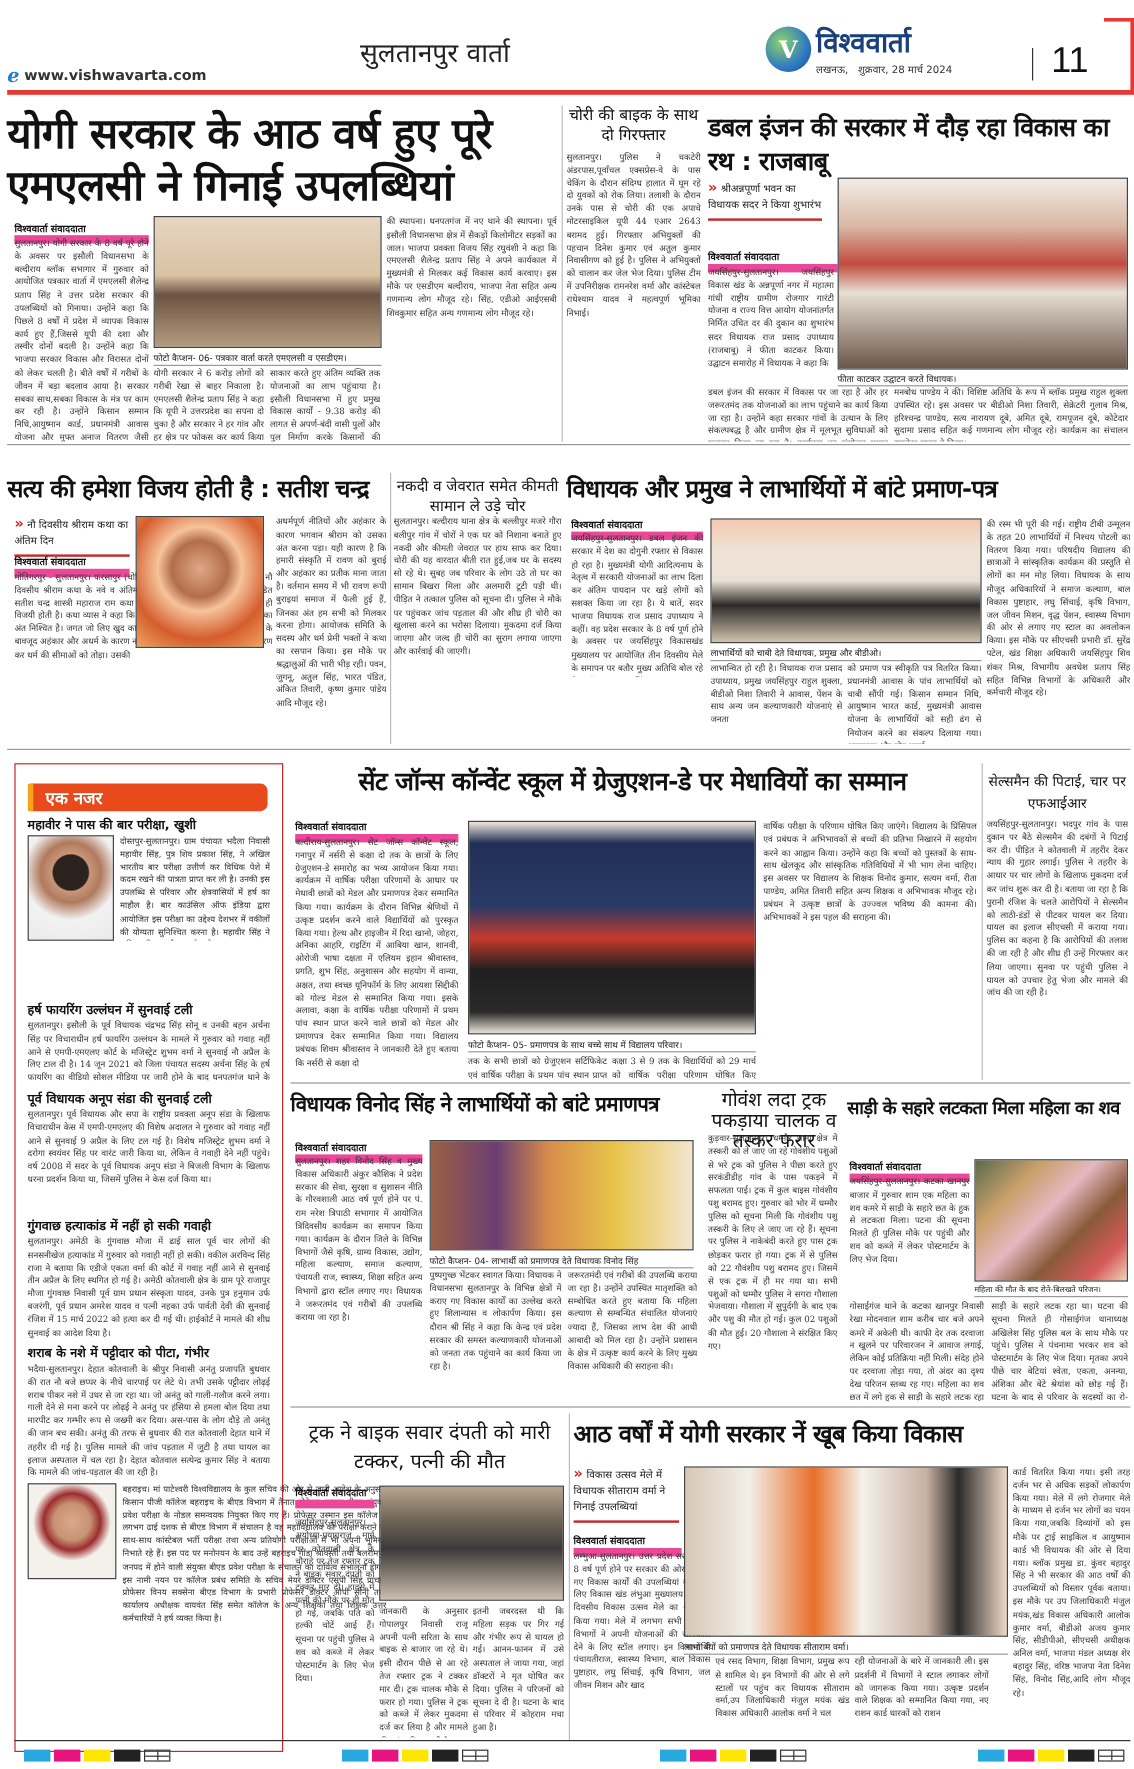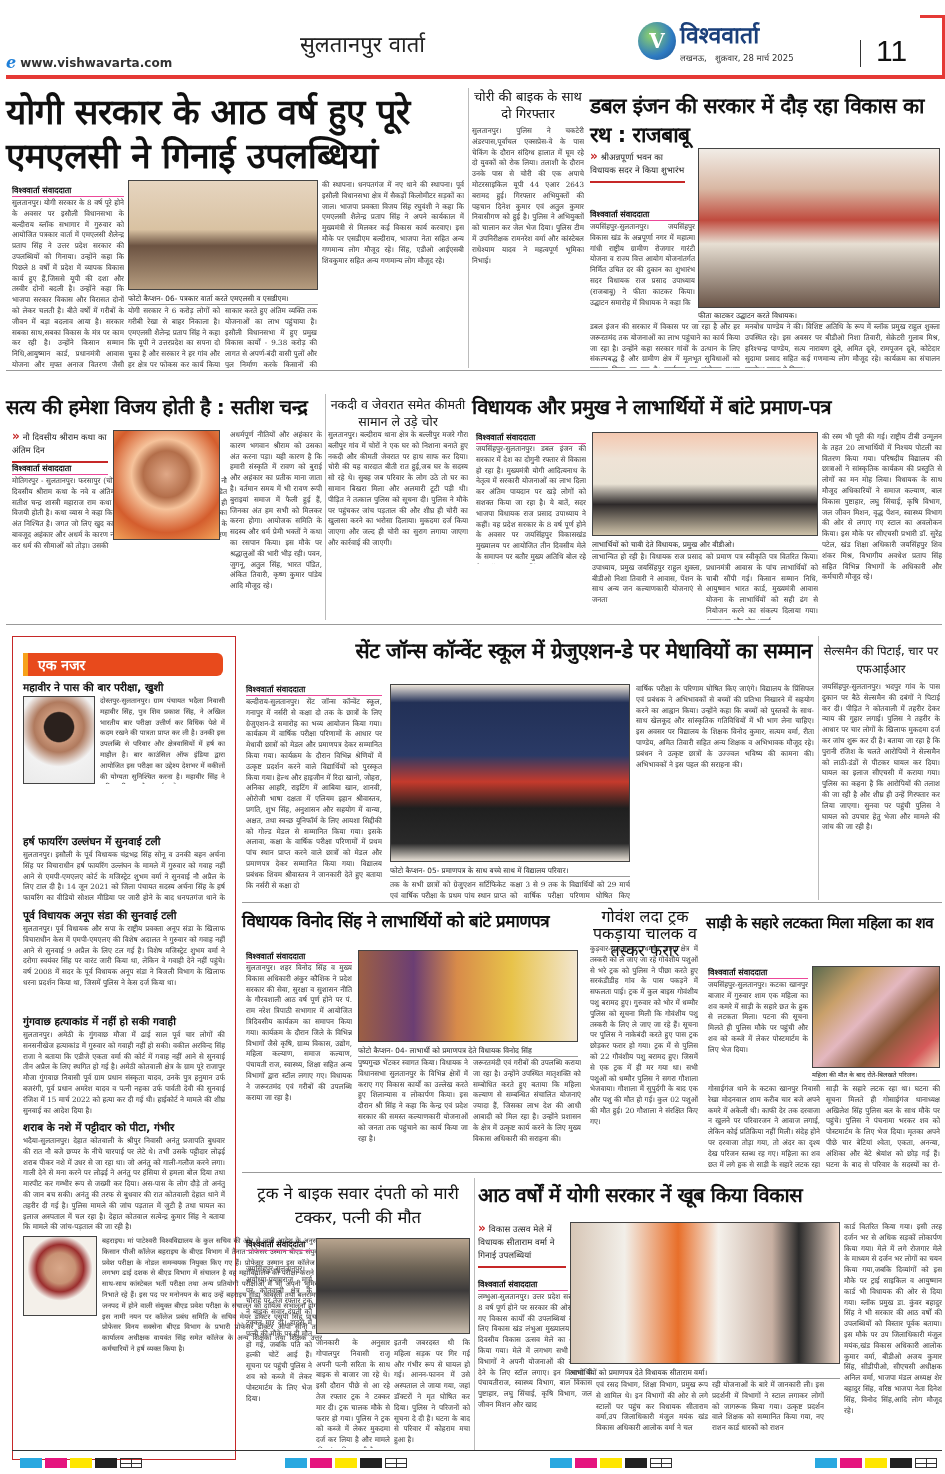--- a/index.html
+++ b/index.html
@@ -2,21 +2,21 @@
 <html><head>
 <meta charset="utf-8">
 <style>
 *{box-sizing:border-box;margin:0;padding:0}
 html,body{width:945px;height:1474px;background:#fff;overflow:hidden}
 body{position:relative;font-family:"DejaVu Sans","Liberation Sans",sans-serif;color:#111}
 .abs{position:absolute}
 .hl{font-family:"DejaVu Sans",sans-serif;font-weight:bold;color:#111;line-height:1.12;text-align:left;letter-spacing:-0.5px}
 .sub-hl{font-family:"DejaVu Sans",sans-serif;color:#111;line-height:1.3;text-align:center}
 .body-text{font-family:"DejaVu Serif",serif;font-size:7.2px;line-height:10.8px;color:#333;text-align:justify;overflow:hidden}
-.byline{font-family:"DejaVu Sans",sans-serif;font-size:8px;font-weight:bold;color:#111;border-bottom:1px solid #ec4899;padding-bottom:1px;margin-bottom:2px}
+.byline{font-family:"DejaVu Sans",sans-serif;font-size:8px;font-weight:bold;color:#111;border-bottom:7px solid #ec4899;padding-bottom:1px;margin-bottom:2px}
 .caption{font-family:"DejaVu Sans",sans-serif;font-size:7.3px;color:#222;border-bottom:1px solid #999;padding:1px 0}
 .photo{background:linear-gradient(135deg,#c9b49a,#8c6e57 40%,#d8c3a8 70%,#a68a6e);border:1px solid #444}
 .teaser{font-family:"DejaVu Sans",sans-serif;font-size:8.5px;line-height:13px;color:#222;border-bottom:2px solid #c62828;padding-bottom:4px}
 .teaser .arrow{color:#c62828;font-weight:bold;font-size:12px;margin-right:3px}
 .colsep{position:absolute;width:1px;background:#bbb}
 .ek-box{border:1px solid #c62828;background:#fff}
 .ek-head{background:#e84a1c;color:#fff;font-weight:bold;font-family:"DejaVu Sans",sans-serif;font-size:14px;padding:2px 10px;border-left:5px solid #f7a21b;border-radius:0 6px 6px 0}
 .ek-title{font-family:"DejaVu Sans",sans-serif;font-weight:bold;font-size:10.5px;color:#111;margin:4px 0 2px}
 .reg{display:inline-block;width:22px;height:10px;margin-right:3px}
 </style>
@@ -24,21 +24,21 @@
 <body>
 
 <div class="abs" style="left:0;top:0;width:945px;height:82px;">
   <div class="abs" style="left:6px;top:53px;font-size:12px;font-weight:bold;color:#333;display:flex;align-items:center;gap:4px">
     <span style="color:#1f7fd8;font-size:16px;font-weight:bold;font-style:italic;font-family:'DejaVu Serif',serif">e</span>
     <span>www.vishwavarta.com</span>
   </div>
   <div class="abs" style="left:300px;top:28px;font-size:22px;color:#222;font-family:'DejaVu Sans',sans-serif;">सुलतानपुर वार्ता</div>
   <div class="abs" style="left:638px;top:22px;width:38px;height:38px;border-radius:50%;background:radial-gradient(circle at 35% 35%,#8fd36a,#2e7bc2 60%,#1b4d8a);display:flex;align-items:center;justify-content:center;color:#fff;font-weight:bold;font-size:20px;font-family:'DejaVu Serif',serif">V</div>
   <div class="abs" style="left:680px;top:18px;font-size:23px;font-weight:bold;color:#1a3f7a;font-family:'DejaVu Sans',sans-serif;">विश्ववार्ता</div>
-  <div class="abs" style="left:680px;top:52px;font-size:8.5px;color:#333;white-space:pre">लखनऊ,   शुक्रवार, 28 मार्च 2025</div>
+  <div class="abs" style="left:680px;top:52px;font-size:8.5px;color:#333;white-space:pre">लखनऊ,   शुक्रवार, 28 मार्च 2024</div>
   <div class="abs" style="left:860px;top:40px;width:1px;height:27px;background:#333"></div>
   <div class="abs" style="left:876px;top:34px;font-size:30px;color:#111;font-family:'Liberation Sans',sans-serif">11</div>
   <div class="abs" style="left:920px;top:15px;width:25px;height:3px;background:#e53935"></div>
   <div class="abs" style="left:942px;top:15px;width:3px;height:63px;background:#e53935"></div>
   <div class="abs" style="left:6px;top:75px;width:939px;height:4px;background:#e53935"></div>
 </div>
 
 <div class="abs hl" style="left:6px;top:90px;width:460px;font-size:35px;line-height:44px">योगी सरकार के आठ वर्ष हुए पूरे एमएलसी ने गिनाई उपलब्धियां</div>
 <div class="abs byline" style="left:12px;top:184px;width:112px">विश्ववार्ता संवाददाता</div>
 <div class="abs body-text" style="left:12px;top:198px;width:112px;height:170px">सुलतानपुर। योगी सरकार के 8 वर्ष पूरे होने के अवसर पर इसौली विधानसभा के बल्दीराय ब्लॉक सभागार में गुरुवार को आयोजित पत्रकार वार्ता में एमएलसी शैलेन्द्र प्रताप सिंह ने उत्तर प्रदेश सरकार की उपलब्धियों को गिनाया। उन्होंने कहा कि पिछले 8 वर्षों में प्रदेश में व्यापक विकास कार्य हुए हैं,जिससे यूपी की दशा और तस्वीर दोनों बदली है। उन्होंने कहा कि भाजपा सरकार विकास और विरासत दोनों को लेकर चलती है। बीते वर्षों में गरीबों के जीवन में बड़ा बदलाव आया है। सरकार सबका साथ,सबका विकास के मंत्र पर काम कर रही है। उन्होंने किसान सम्मान निधि,आयुष्मान कार्ड, प्रधानमंत्री आवास योजना और मुफ्त अनाज वितरण जैसी योजनाओं का जिक्र करते हुए कहा कि</div>
@@ -111,21 +111,21 @@
 
   <div class="ek-title">शराब के नशे में पट्टीदार को पीटा, गंभीर</div>
   <div class="body-text" style="height:96px">भदैया-सुलतानपुर। देहात कोतवाली के श्रीपुर निवासी अनंतु प्रजापति बुधवार की रात नौ बजे छप्पर के नीचे चारपाई पर लेटे थे। तभी उसके पट्टीदार लोढ़ई शराब पीकर नशे में उधर से जा रहा था। जो अनंतु को गाली-गलौज करने लगा। गाली देने से मना करने पर लोढ़ई ने अनंतु पर हंसिया से हमला बोल दिया तथा मारपीट कर गम्भीर रूप से जख्मी कर दिया। अस-पास के लोग दौड़े तो अनंतु की जान बच सकी। अनंतु की तरफ से बुधवार की रात कोतवाली देहात थाने में तहरीर दी गई है। पुलिस मामले की जांच पड़ताल में जुटी है तथा घायल का इलाज अस्पताल में चल रहा है। देहात कोतवाल सत्येन्द्र कुमार सिंह ने बताया कि मामले की जांच-पड़ताल की जा रही है।</div>
 
   <div style="display:flex;gap:5px;margin-top:4px">
     <div class="photo" style="width:74px;height:80px;flex:none;background:radial-gradient(circle at 50% 40%,#d9a88a 0%,#c89274 26%,#9b2e2e 40%,#f4f0ea 55%,#f4f0ea 100%)"></div>
     <div class="body-text" style="height:144px;margin-right:-148px;width:220px;shape-outside:none;font-size:7px">बहराइच। मां पाटेश्वरी विश्वविद्यालय के कुल सचिव की ओर से जारी आदेश के अनुसार किसान पीजी कॉलेज बहराइच के बीएड विभाग में तैनात प्रोफेसर उस्मान बीएड संयुक्त प्रवेश परीक्षा के नोडल समन्वयक नियुक्त किए गए हैं। प्रोफेसर उस्मान इस कॉलेज में लगभग ढाई दशक से बीएड विभाग में संचालन है वह महाविद्यालय की परीक्षा कराने के साथ-साथ कांस्टेबल भर्ती परीक्षा तथा अन्य प्रतियोगी परीक्षाओं में भी अपनी भूमिका निभाते रहे हैं। इस पद पर मनोनयन के बाद उन्हें बहराइच गोंडा श्रावस्ती तथा बलरामपुर जनपद में होने वाली संयुक्त बीएड प्रवेश परीक्षा के संचालन का दायित्व संभालना होगा। इस नामी नयन पर कॉलेज प्रबंध समिति के सचिव मेयर डॉक्टर एसपी सिंह प्राचार्य प्रोफेसर विनय सक्सेना बीएड विभाग के प्रभारी प्रोफेसर डॉक्टर ओपी सोनी तथा कार्यालय अधीक्षक वायवंत सिंह समेत कॉलेज के अन्य शिक्षकों तथा शिक्षक उत्तर कर्मचारियों ने हर्ष व्यक्त किया है।</div>
   </div>
 </div>
 
-<div class="abs hl" style="left:242px;top:640px;width:570px;font-size:21px;text-align:right">सेंट जॉन्स कॉन्वेंट स्कूल में ग्रेजुएशन-डे पर मेधावियों का सम्मान</div>
+<div class="abs hl" style="left:242px;top:640px;width:570px;font-size:21px;text-align:center">सेंट जॉन्स कॉन्वेंट स्कूल में ग्रेजुएशन-डे पर मेधावियों का सम्मान</div>
 <div class="abs byline" style="left:246px;top:683px;width:136px">विश्ववार्ता संवाददाता</div>
 <div class="abs body-text" style="left:246px;top:697px;width:136px;height:200px">बल्दीराय-सुलतानपुर। सेंट जॉन्स कॉन्वेंट स्कूल, गनापुर में नर्सरी से कक्षा दो तक के छात्रों के लिए ग्रेजुएशन-डे समारोह का भव्य आयोजन किया गया। कार्यक्रम में वार्षिक परीक्षा परिणामों के आधार पर मेधावी छात्रों को मेडल और प्रमाणपत्र देकर सम्मानित किया गया। कार्यक्रम के दौरान विभिन्न श्रेणियों में उत्कृष्ट प्रदर्शन करने वाले विद्यार्थियों को पुरस्कृत किया गया। हेल्थ और हाइजीन में रिदा खानो, जोहरा, अनिका आहरि, राइटिंग में आबिया खान, शानवी, ओरोजी भाषा दक्षता में एलियम इहान श्रीवास्तव, प्रगति, शुभ सिंह, अनुशासन और सहयोग में वान्या, अक्षत, तथा स्वच्छ यूनिफॉर्म के लिए आयशा सिद्दीकी को गोल्ड मेडल से सम्मानित किया गया। इसके अलावा, कक्षा के वार्षिक परीक्षा परिणामों में प्रथम पांच स्थान प्राप्त करने वाले छात्रों को मेडल और प्रमाणपत्र देकर सम्मानित किया गया। विद्यालय प्रबंधक शिवम श्रीवास्तव ने जानकारी देते हुए बताया कि नर्सरी से कक्षा दो</div>
 <div class="abs photo" style="left:390px;top:684px;width:240px;height:178px;background:linear-gradient(180deg,#efe7dc 0%,#223056 10%,#2a3a66 40%,#c53a2c 55%,#1f1f1f 70%,#2a2a2a 90%,#e9e2d8 100%)"></div>
 <div class="abs caption" style="left:390px;top:864px;width:240px">फोटो कैप्शन- 05- प्रमाणपत्र के साथ बच्चे साथ में विद्यालय परिवार।</div>
 <div class="abs body-text" style="left:390px;top:880px;width:116px;height:20px">तक के सभी छात्रों को ग्रेजुएशन सर्टिफिकेट एवं वार्षिक परीक्षा के प्रथम पांच स्थान प्राप्त करने वाले छात्रों को मेडल प्रदान किया गया।</div>
 <div class="abs body-text" style="left:510px;top:880px;width:120px;height:20px">कक्षा 3 से 9 तक के विद्यार्थियों को 29 मार्च को वार्षिक परीक्षा परिणाम घोषित किए जाएंगे।</div>
 <div class="abs body-text" style="left:636px;top:684px;width:178px;height:214px">वार्षिक परीक्षा के परिणाम घोषित किए जाएंगे। विद्यालय के प्रिंसिपल एवं प्रबंधक ने अभिभावकों से बच्चों की प्रतिभा निखारने में सहयोग करने का आह्वान किया। उन्होंने कहा कि बच्चों को पुस्तकों के साथ-साथ खेलकूद और सांस्कृतिक गतिविधियों में भी भाग लेना चाहिए। इस अवसर पर विद्यालय के शिक्षक विनोद कुमार, सत्यम वर्मा, रीता पाण्डेय, अमित तिवारी सहित अन्य शिक्षक व अभिभावक मौजूद रहे। प्रबंधन ने उत्कृष्ट छात्रों के उज्ज्वल भविष्य की कामना की। अभिभावकों ने इस पहल की सराहना की।</div>
 
 <div class="colsep" style="left:818px;top:636px;height:264px"></div>
 

